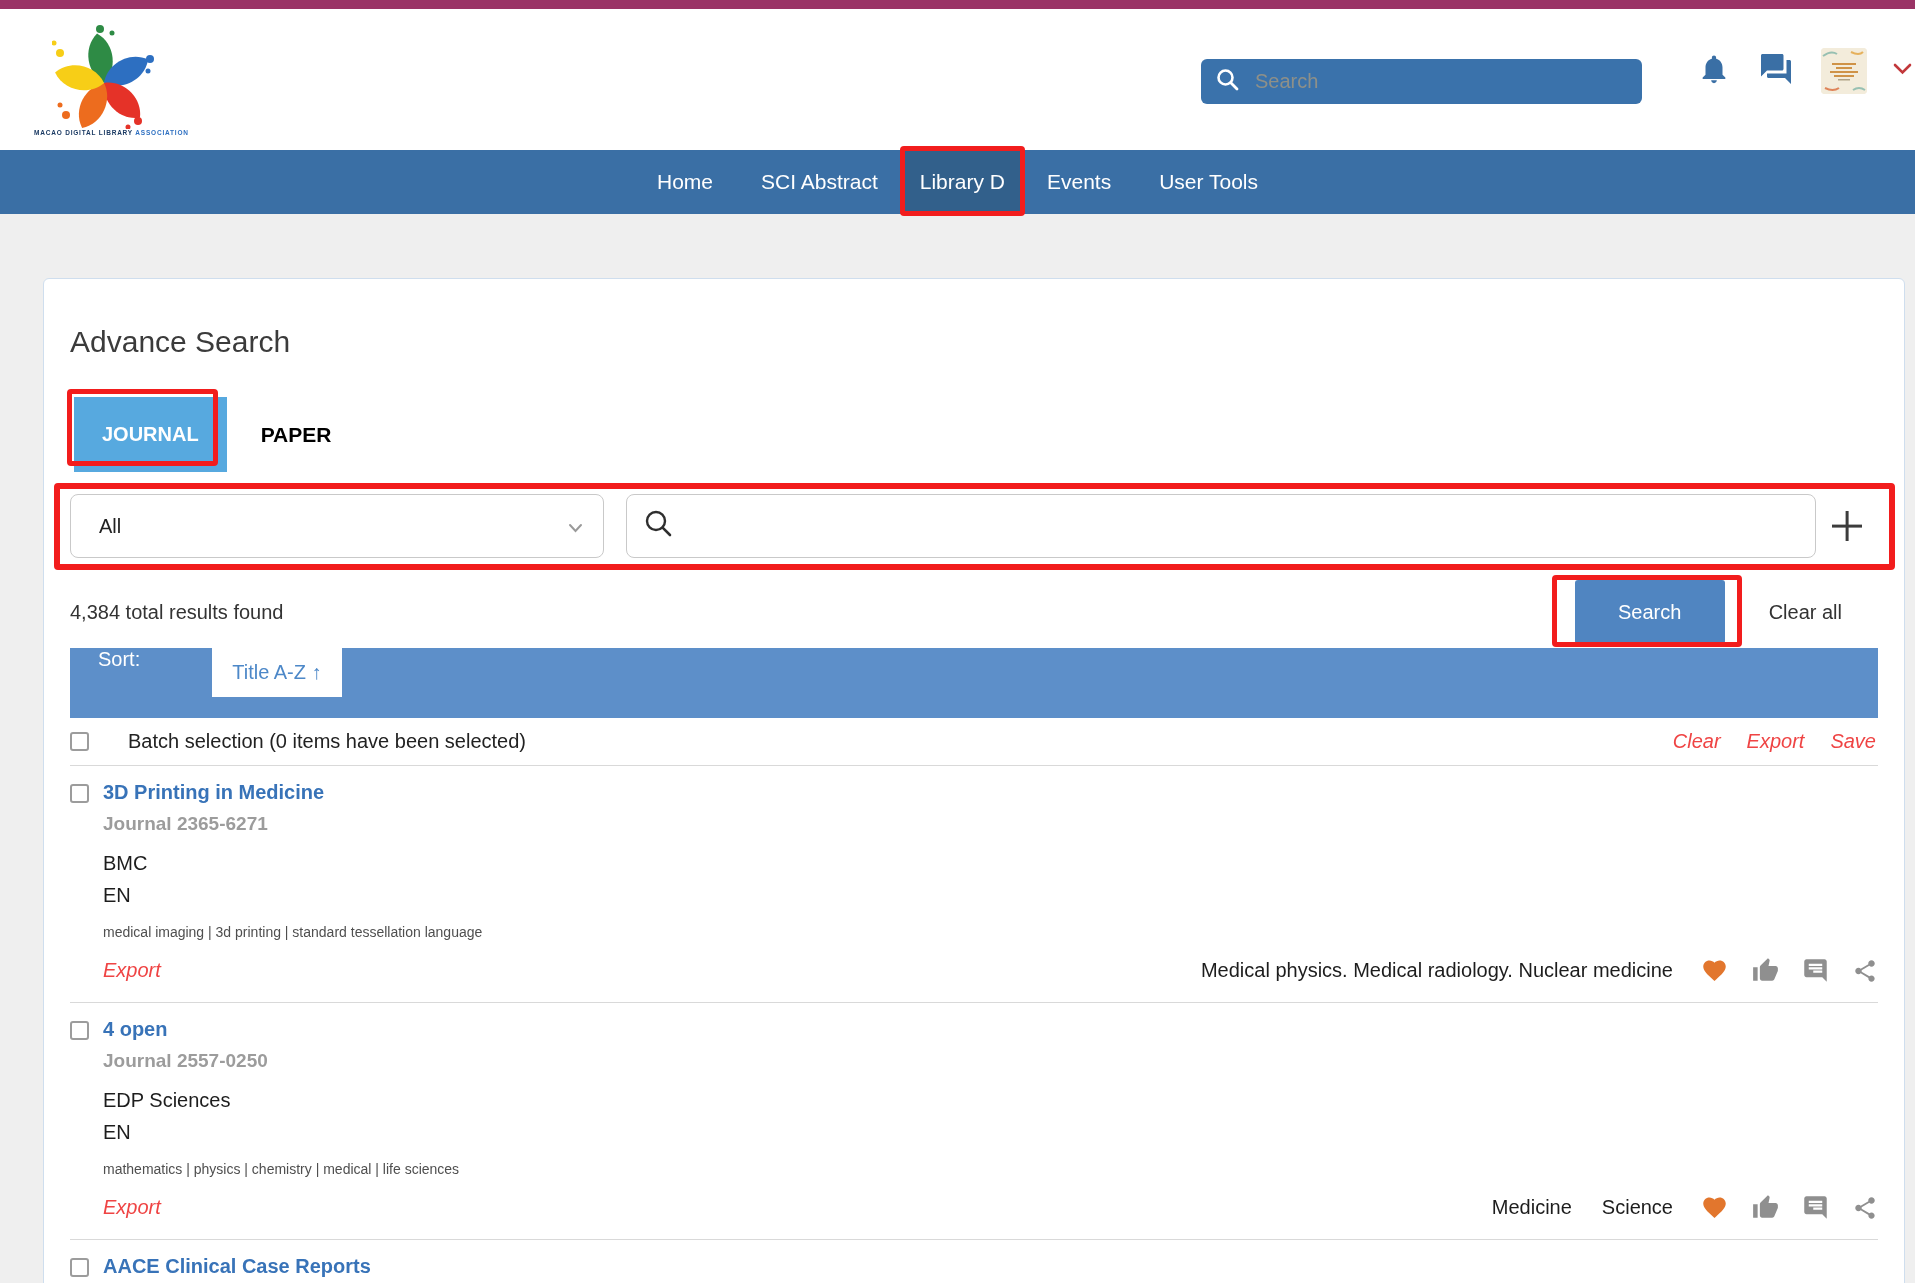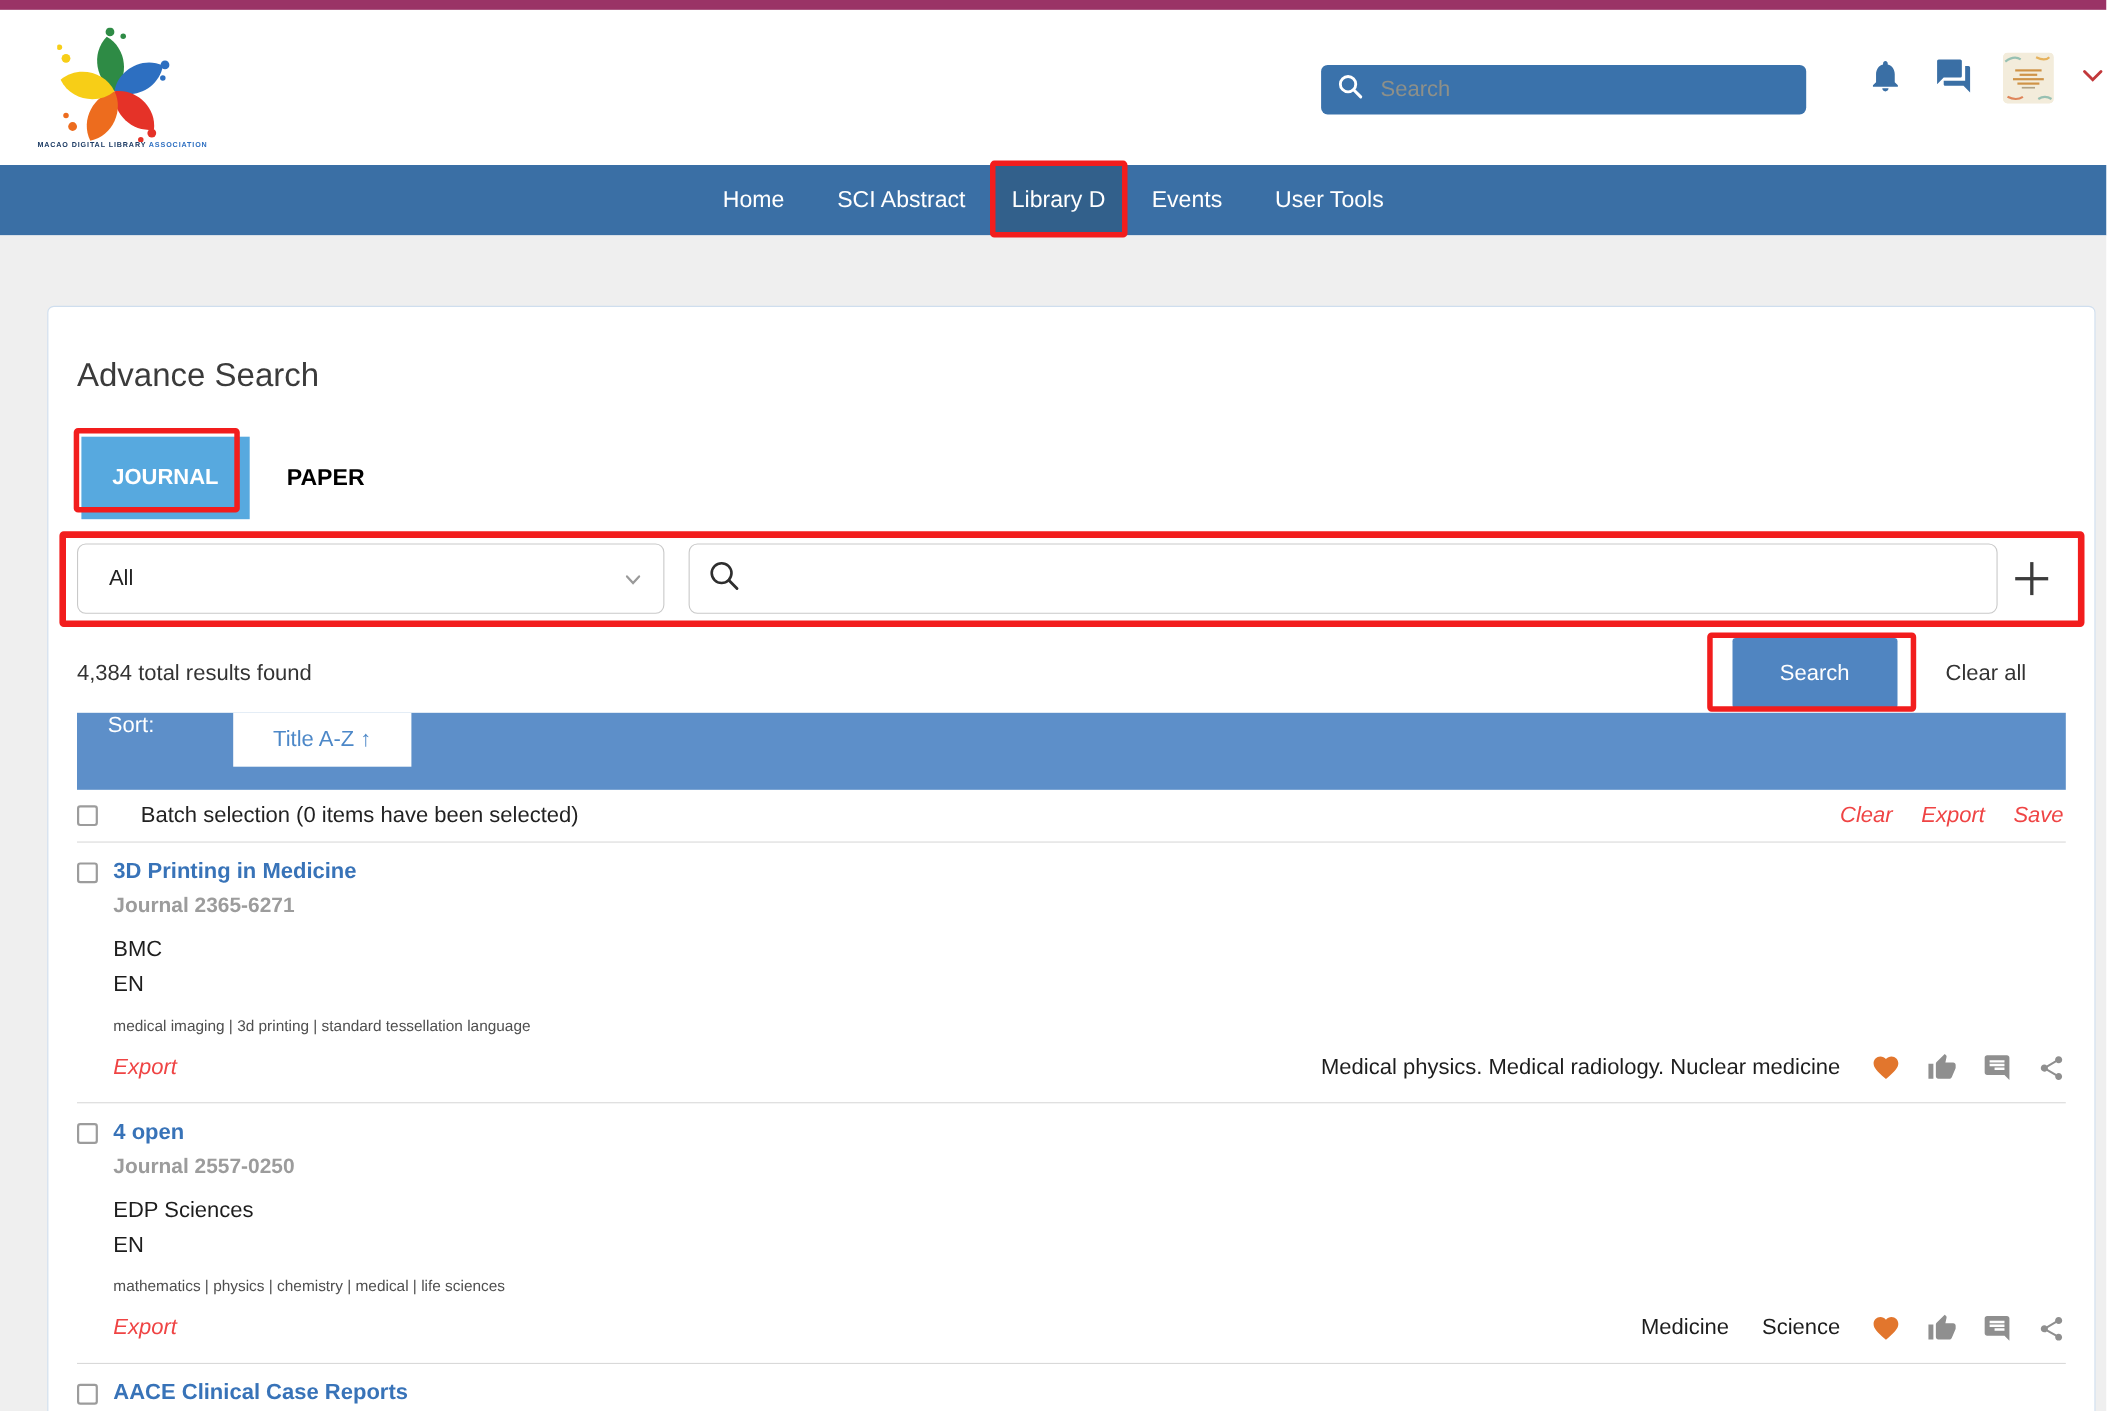--- a/index.html
+++ b/index.html
@@ -54,21 +54,21 @@
   .results-row { margin-top: 22px; display: flex; align-items: center; }
   .results-count { font-size: 20px; color: #333; }
   .search-btn { position: relative; margin-left: auto; width: 150px; height: 64px; background: #5085c1;
     color: #fff; font-size: 20px; border: none; border-radius: 3px; cursor: pointer;
     font-family: "Liberation Sans", sans-serif; }
   .clear-all { font-size: 20px; color: #333; margin-left: 44px; margin-right: 36px; cursor: pointer; }
 
   .sort-bar { margin-top: 4px; height: 70px; background: #5d8fc9; display: flex; align-items: flex-start; padding-left: 28px; }
   .sort-label { color: #fff; font-size: 20px; }
   .sort-btn { margin-left: 72px; background: #fff; color: #4d88c8; font-size: 20px; border: none;
-    padding: 13px 36px; cursor: pointer; font-family: "Liberation Sans", sans-serif; }
+    padding: 13px 20px; cursor: pointer; font-family: "Liberation Sans", sans-serif; }
 
   .batch-row { height: 47px; display: flex; align-items: center; font-size: 20px; color: #222; gap: 25px; }
   .checkbox { width: 19px; height: 19px; border: 2px solid #9c9c9c; border-radius: 3px; background: #fff;
     flex: none; cursor: pointer; }
   .batch-label { margin-left: 14px; }
   .batch-links { margin-left: auto; display: flex; gap: 26px; padding-right: 2px; }
   .blue-link { color: #ef4444; font-size: 20px; cursor: pointer; text-decoration: none; font-style: italic; }
 
   .divider { border-top: 1px solid #d9d9d9; }
 

